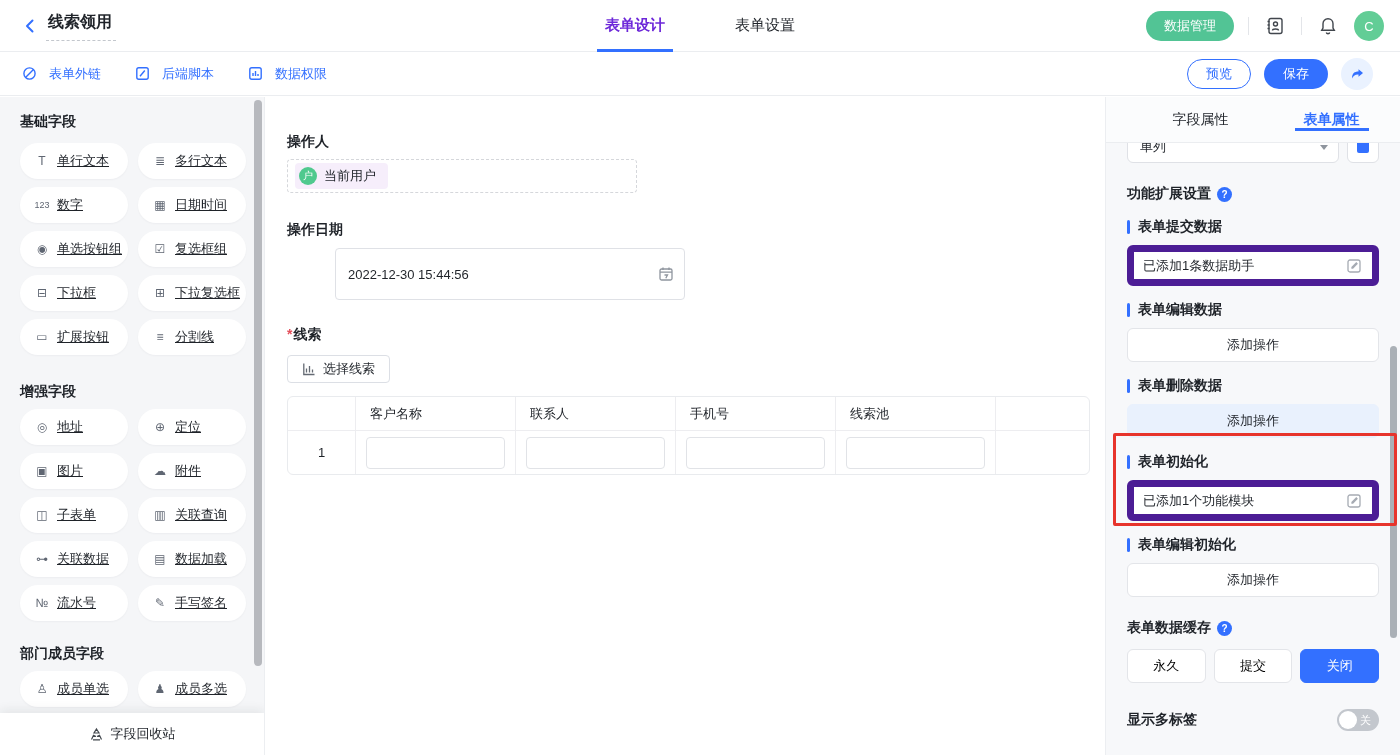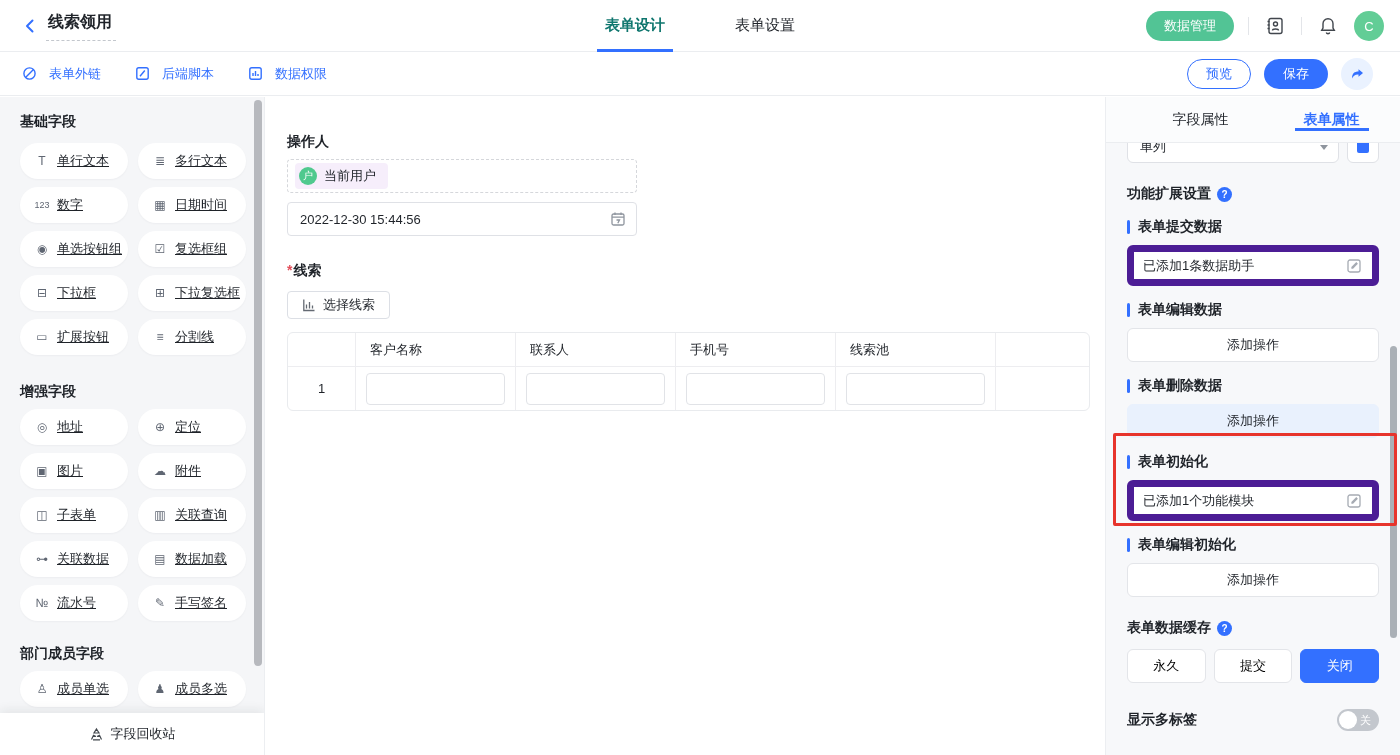--- a/index.html
+++ b/index.html
@@ -6,21 +6,21 @@
   html,body { width:1400px; height:755px; overflow:hidden; }
   body { font-family:"Liberation Sans","DejaVu Sans",sans-serif; color:#1f2329; background:#fff; font-size:13px; }
   .page { position:relative; width:1400px; height:755px; overflow:hidden; }
 
   
   .topbar { position:relative; height:52px; background:#fff; border-bottom:1px solid #ebedf0; display:flex; align-items:center; }
   .back-btn { margin-left:20px; width:20px; height:20px; display:flex; align-items:center; justify-content:center; cursor:pointer; }
   .form-title { margin-left:6px; font-size:16px; font-weight:bold; border-bottom:1px dashed #c3c7cd; padding:2px 4px 7px 2px; }
   .top-tabs { position:absolute; left:50%; transform:translateX(-50%); height:52px; display:flex; gap:54px; }
   .top-tab { height:52px; line-height:50px; font-size:15px; padding:0 8px; cursor:pointer; color:#1f2329; }
-  .top-tab.active { color:#0f766e; border-bottom:3px solid #3370ff; font-weight:bold; }
+  .top-tab.active { color:#6d28d9; border-bottom:3px solid #3370ff; font-weight:bold; }
   .top-right { position:absolute; right:16px; top:0; height:52px; display:flex; align-items:center; gap:14px; }
   .btn-green { background:#52c495; color:#fff; border:none; border-radius:16px; height:30px; padding:0 18px; font-size:13px; cursor:pointer; }
   .v-divider { width:1px; height:18px; background:#e3e5e9; }
   .icon-btn { width:24px; height:24px; display:flex; align-items:center; justify-content:center; cursor:pointer; }
   .avatar { width:30px; height:30px; border-radius:50%; background:#62cd96; color:#fff; display:flex; align-items:center; justify-content:center; font-size:13px; }
 
   
   .toolbar { position:relative; height:44px; background:#fff; border-bottom:1px solid #ebedf0; display:flex; align-items:center; }
   .tb-links { display:flex; gap:34px; margin-left:22px; }
   .tb-link { color:#3370ff; display:flex; align-items:center; gap:12px; cursor:pointer; font-size:13px; }
@@ -44,21 +44,21 @@
   .side-scroll { position:absolute; right:2px; top:3px; width:8px; height:566px; border-radius:4px; background:#b7b9be; }
   .recycle-bar { position:absolute; left:0; right:0; bottom:0; height:42px; background:#fff; box-shadow:0 -3px 10px rgba(31,35,41,.08); display:flex; align-items:center; justify-content:center; gap:7px; font-size:13px; cursor:pointer; }
 
   
   .canvas { position:relative; flex:1; background:#fff; overflow:hidden; padding:36px 0 0 22px; }
   .f-label { font-size:14px; font-weight:bold; }
   .req { color:#e34d59; margin-right:1px; }
   .dashed-box { margin-top:8px; width:350px; height:34px; border:1px dashed #d5d7db; border-radius:4px; display:flex; align-items:center; padding-left:7px; background:#fff; }
   .user-tag { background:#f6eefb; border-radius:4px; height:26px; display:flex; align-items:center; gap:7px; padding:0 12px 0 4px; }
   .user-tag-circle { width:18px; height:18px; border-radius:50%; background:#4fc98e; color:#fff; font-size:10px; display:flex; align-items:center; justify-content:center; }
-  .date-input { margin-top:9px; width:350px; height:34px; border:1px solid #dfe1e6; border-radius:4px; display:flex; align-items:center; justify-content:space-between; padding:0 10px 0 12px; cursor:text; }
+  .date-input { margin-top:9px; width:350px; height:52px; border:1px solid #dfe1e6; border-radius:4px; display:flex; align-items:center; justify-content:space-between; padding:0 10px 0 12px; cursor:text;margin-left:48px; }
   .mt28c { margin-top:28px; } .mt26c { margin-top:26px; }
   .select-leads-btn { margin-top:11px; height:28px; border:1px solid #dcdfe5; background:#fff; border-radius:4px; display:inline-flex; align-items:center; gap:7px; padding:0 14px; font-size:13px; color:#1f2329; cursor:pointer; }
   .lead-table { margin-top:13px; width:803px; border:1px solid #e9ebee; border-radius:6px; overflow:hidden; }
   .trow { display:grid; grid-template-columns:68px 160px 160px 160px 160px 1fr; }
   .thead .tcell { height:34px; border-bottom:1px solid #ededf0; display:flex; align-items:center; padding-left:14px; font-size:13px; }
   .tbody .tcell { height:43px; display:flex; align-items:center; }
   .tcell { border-right:1px solid #ededf0; }
   .tcell:last-child { border-right:none; }
   .row-num { justify-content:center; padding-left:0 !important; font-size:13px; }
   .cell-input { margin:0 10px; height:32px; width:calc(100% - 20px); border:1px solid #e1e3e7; border-radius:4px; background:#fff; }
@@ -283,20 +283,21 @@
 
     <div class="canvas">
       <div class="f-label">操作人</div>
       <div class="dashed-box">
         <div class="user-tag">
           <span class="user-tag-circle">户</span>
           <span>当前用户</span>
         </div>
       </div>
 
+      <div class="f-label mt28c">操作日期</div>
       <div class="date-input">
         <span>2022-12-30 15:44:56</span>
         <svg width="16" height="16" viewBox="0 0 16 16" fill="none" stroke="#8f959e" stroke-width="1.3">
           <rect x="2" y="3" width="12" height="11" rx="1.5"></rect>
             <path d="M5 1.5 V4 M11 1.5 V4 M2 6.2 H14 M6.5 9 H9.5 L7.8 12.3"></path>
         </svg>
       </div>
 
       <div class="f-label mt26c">
         <span class="req">*</span><span>线索</span>

